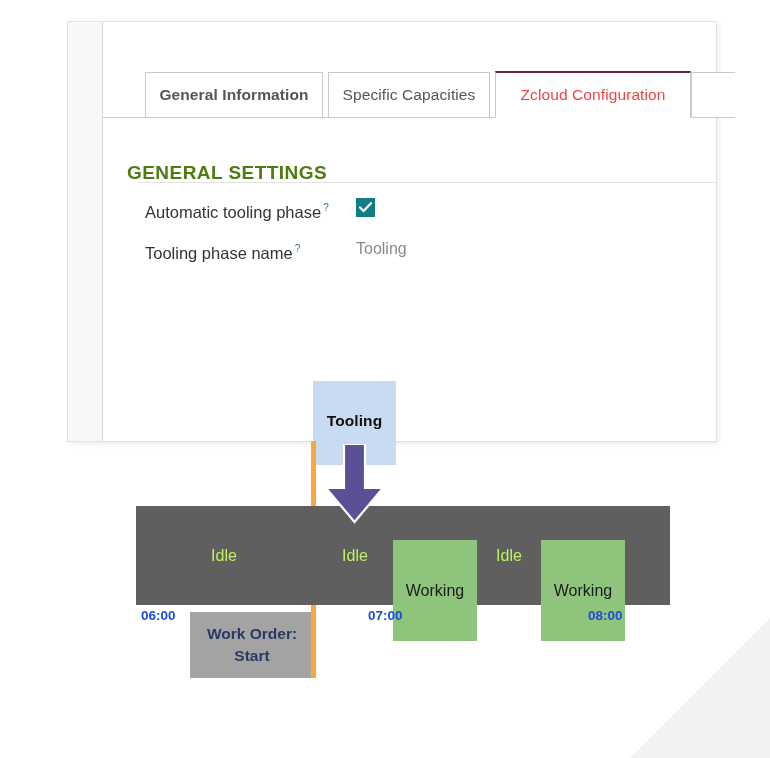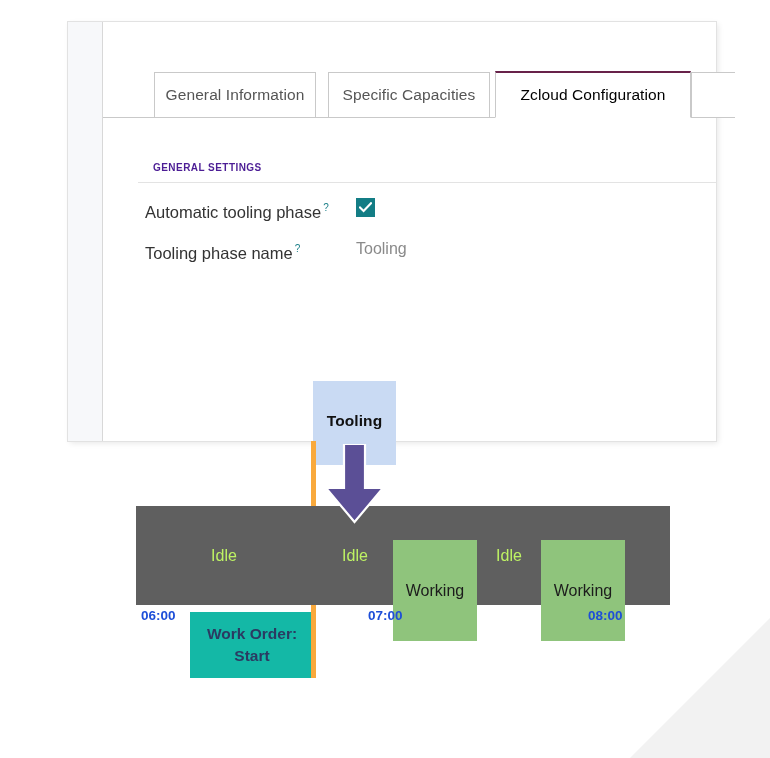--- a/index.html
+++ b/index.html
@@ -86,49 +86,49 @@
     align-items: center;
     justify-content: center;
     font-size: 15.5px;
     color: #555555;
     letter-spacing: 0.1px;
     white-space: nowrap;
   }
   .tab.active {
     border-top: 2px solid #68224a;
     border-bottom: 1px solid #ffffff;
-    color: #000000;
+    color: #ef4444;
     height: 47px;
     z-index: 3;
     margin-top: 45px;
   }
-  #tab-general-information { left: 51px; width: 162px; }
+  #tab-general-information { left: 42px; width: 178px; font-weight: bold; }
   #tab-specific-capacities { left: 225px; width: 162px; }
   #tab-zcloud-configuration { left: 392px; width: 196px; }
   #tab-overflow {
     left: 588px;
     width: 44px;
     border-right: none;
   }
 
   
   #settings-body {
     position: absolute;
     left: 0;
     top: 96px;
     right: 0;
     bottom: 0;
   }
   #section-heading {
     position: absolute;
-    left: 50px;
+    left: 24px;
     top: 44px;
-    font-size: 10px;
+    font-size: 19px;
     font-weight: bold;
-    color: #4c1d95;
+    color: #4d7c0f;
     letter-spacing: 0.45px;
   }
   #section-divider {
     position: absolute;
     left: 35px;
     top: 64px;
     right: 0;
     height: 1px;
     background: #e3e3e3;
   }
@@ -280,21 +280,21 @@
     color: #1d4ed8;
     white-space: nowrap;
   }
 
   #work-order-badge {
     position: absolute;
     left: 190px;
     top: 612px;
     width: 124px;
     height: 66px;
-    background: #14b8a6;
+    background: #a3a3a3;
     z-index: 5;
     display: flex;
     flex-direction: column;
     align-items: center;
     justify-content: center;
     line-height: 22px;
   }
   .work-order-line {
     font-size: 15.5px;
     font-weight: bold;

